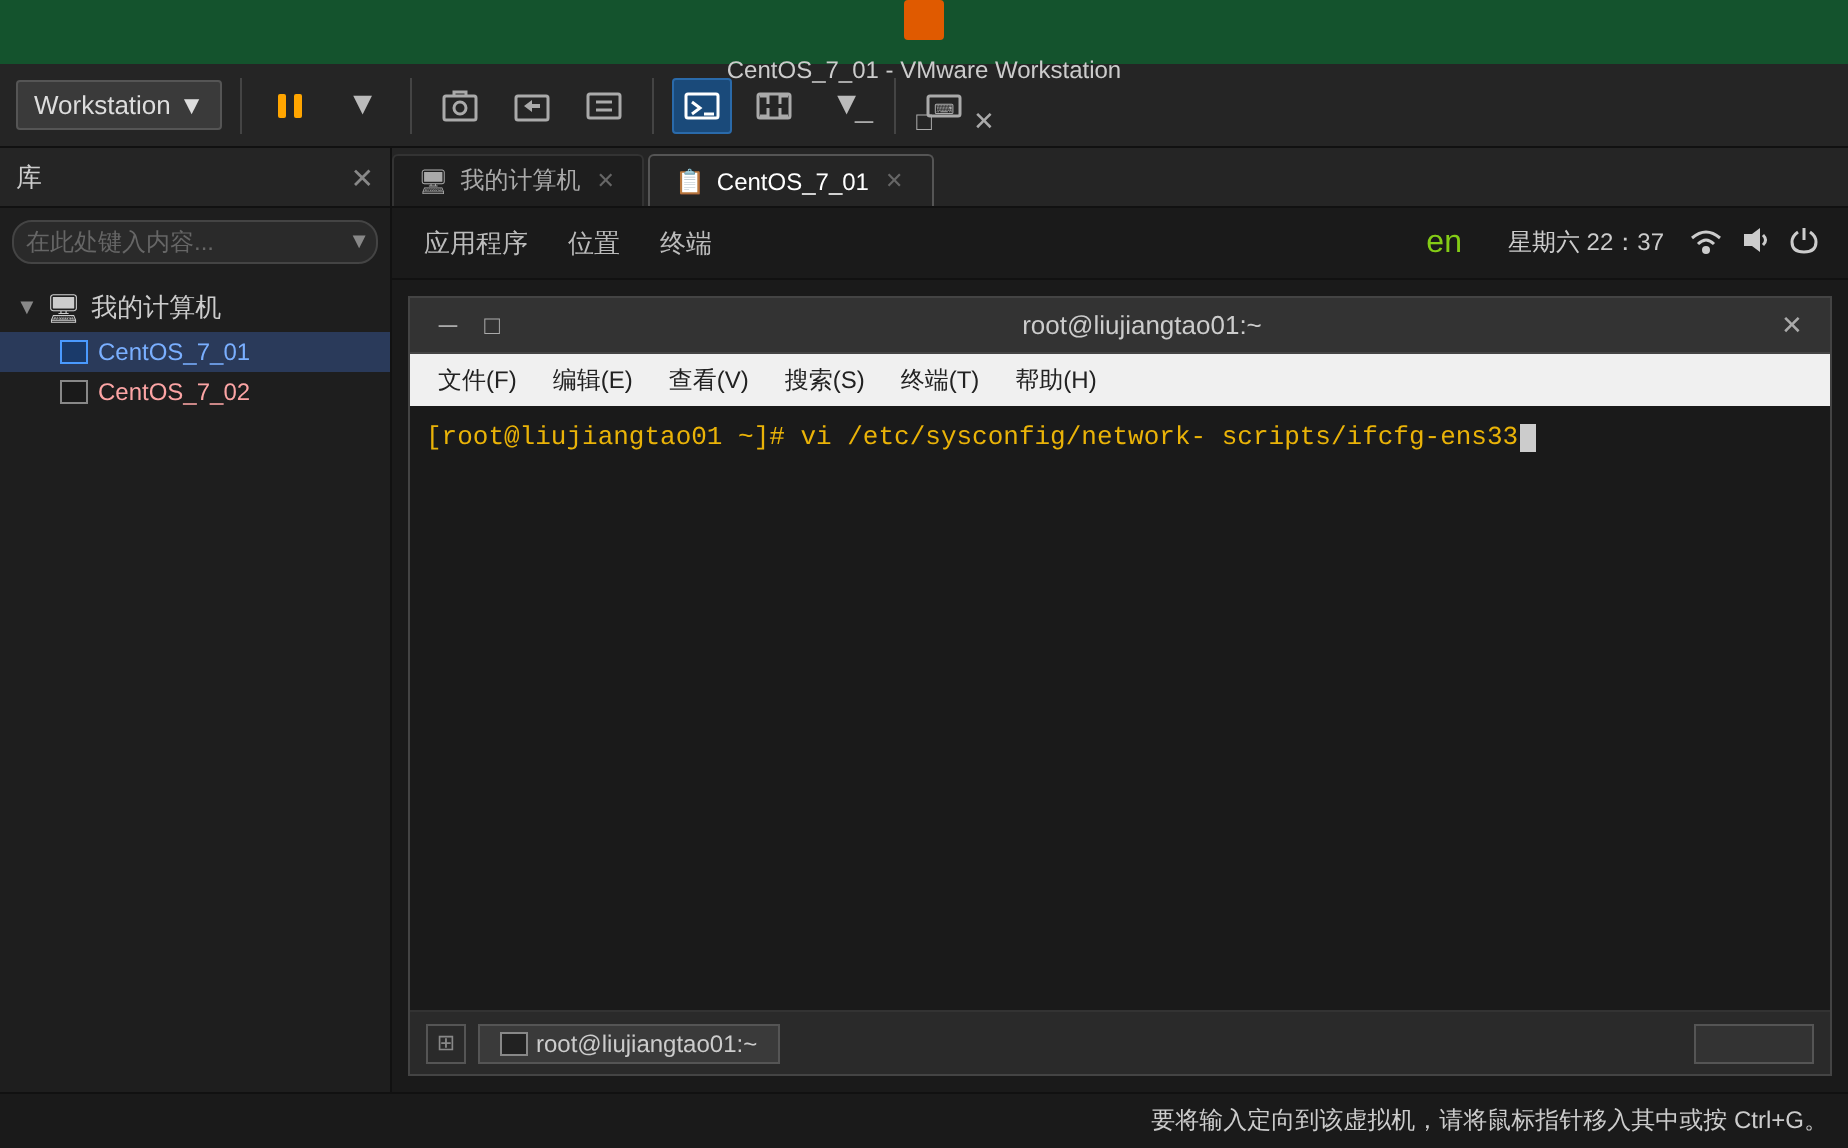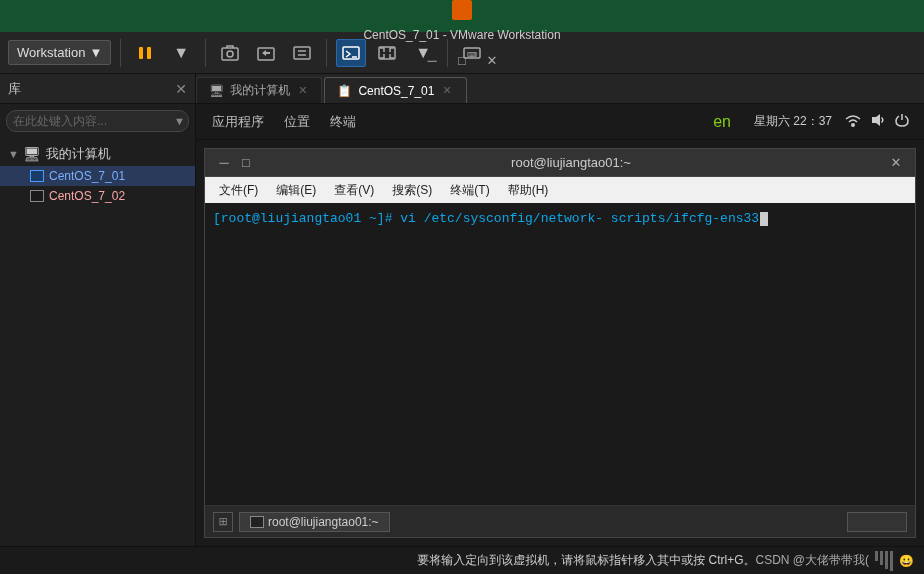--- a/index.html
+++ b/index.html
@@ -320,21 +320,21 @@
       cursor: pointer;
       border-radius: 2px;
     }
     #terminal-body {
       flex: 1;
       background: #1a1a1a;
       padding: 6px 8px;
       overflow: hidden;
     }
     #terminal-content {
-      color: #0ea5e9;
+      color: #eab308;
       font-family: 'Courier New', monospace;
       font-size: 13px;
       line-height: 1.5;
     }
     .cursor-block {
       display: inline-block;
       width: 8px;
       height: 14px;
       background: #cccccc;
       vertical-align: middle;
@@ -612,23 +612,13 @@
             <div id="footer-box"></div>
           </div>
         </div>
       </div>
     </div>
   </div>
 </div>
 
 <div id="status-bar">
   <span id="status-left">要将输入定向到该虚拟机，请将鼠标指针移入其中或按 Ctrl+G。</span>
-  <div id="status-right">
-    <span>CSDN @大佬带带我(</span>
-    <div class="status-bars">
-      <div class="s-bar"></div>
-      <div class="s-bar tall"></div>
-      <div class="s-bar taller"></div>
-      <div class="s-bar taller" style="height:20px;"></div>
-    </div>
-    <span>😀</span>
-  </div>
 </div>
 
 </body></html>

